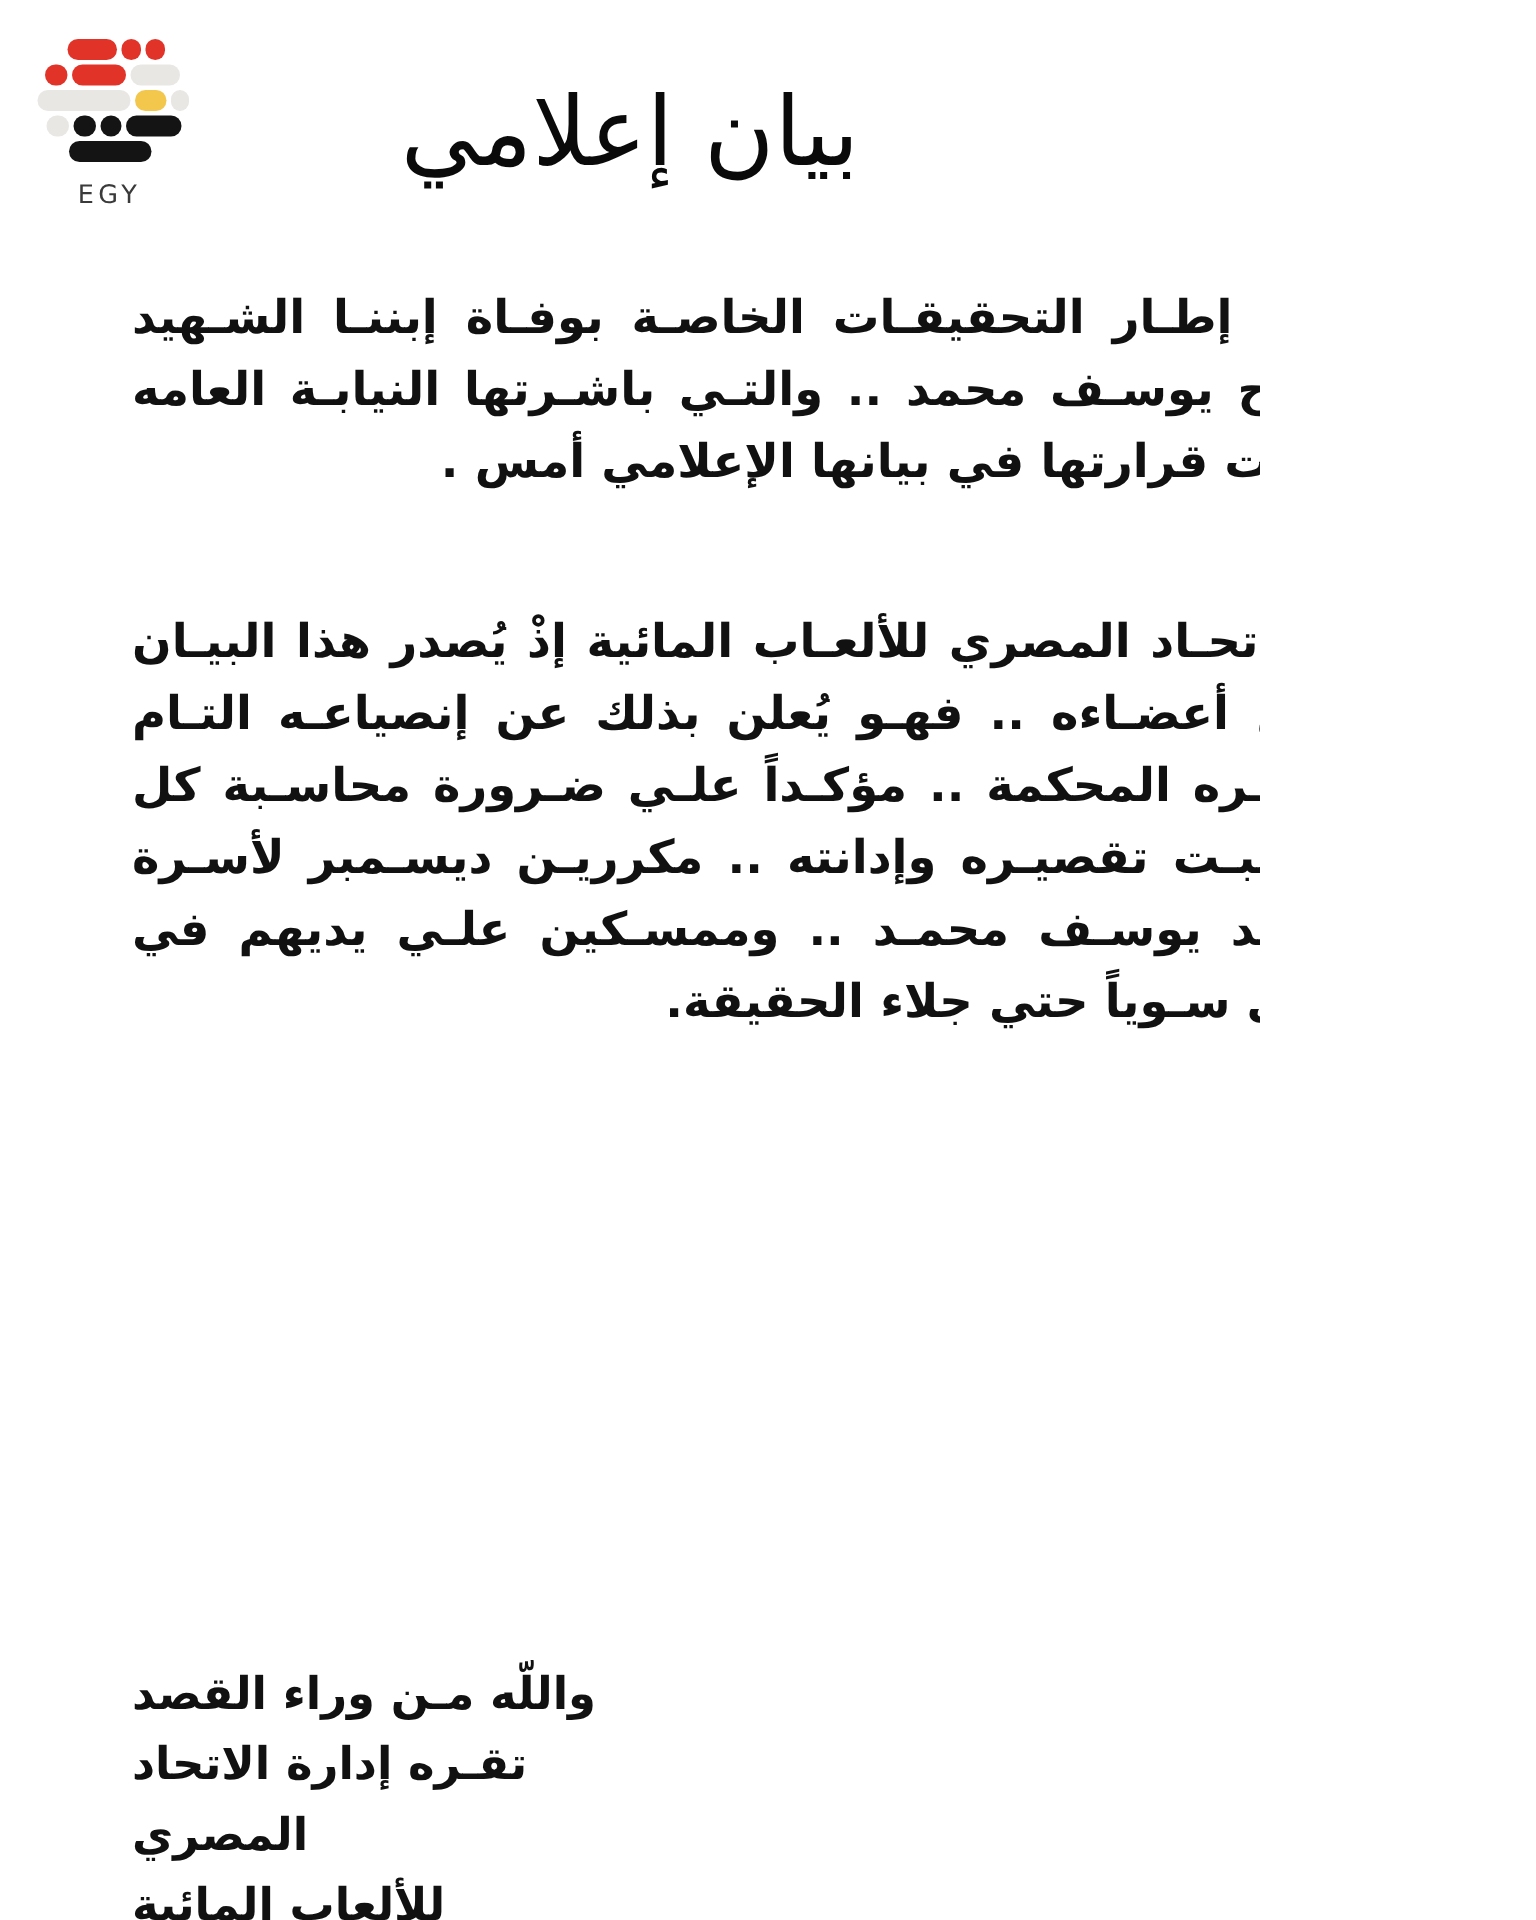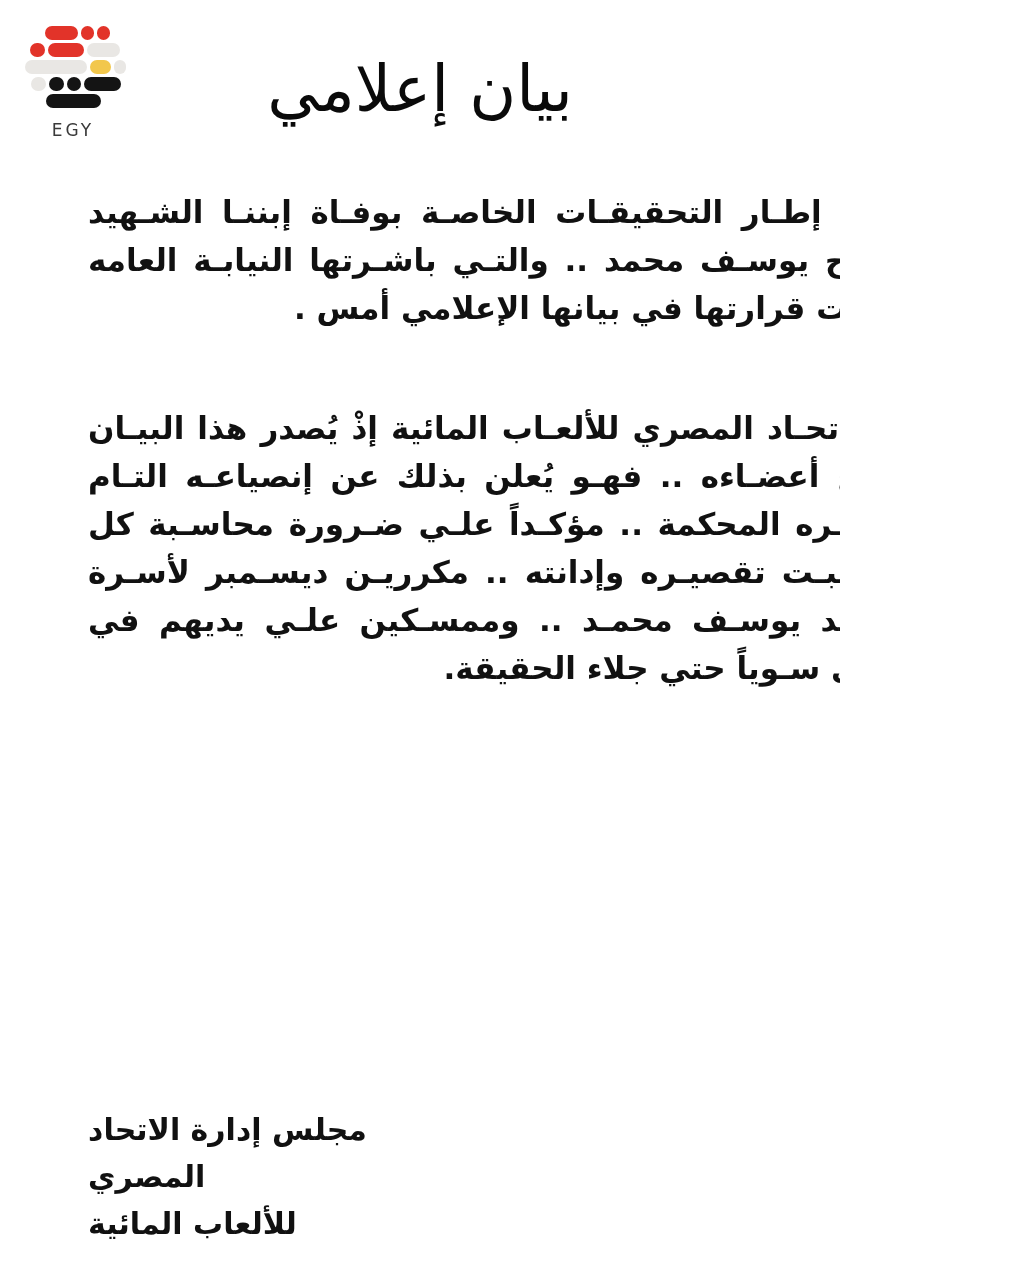--- a/index.html
+++ b/index.html
@@ -151,17 +151,18 @@
 
 
 
     <div class="trail-line">.</div>
 
     <p class="stmt"><span class="bullet"></span><span>والإتحـاد المصري للألعـاب المائية إذْ يُصدر هذا البيـان بإجماع أعضـاءه .. فهـو يُعلن بذلك عن إنصياعـه التـام لما تقـره المحكمة .. مؤكـداً علـي ضـرورة محاسـبة كل مـن يثبـت تقصيـره وإدانته .. مكرريـن ديسـمبر لأسـرة الشـهيد يوسـف محمـد .. وممسـكين علـي يديهم في المُضي سـوياً حتي جلاء الحقيقة.</span></p>
 
   </div>
 
   <div class="footer">
-    <div>مجلس إدارة الاتحاد المصري</div>
+    <div>واللّه مـن وراء القصد</div>
+    <div>تقـره إدارة الاتحاد المصري</div>
     <div>للألعاب المائية</div>
   </div>
 
 </div>
 
 </body></html>

